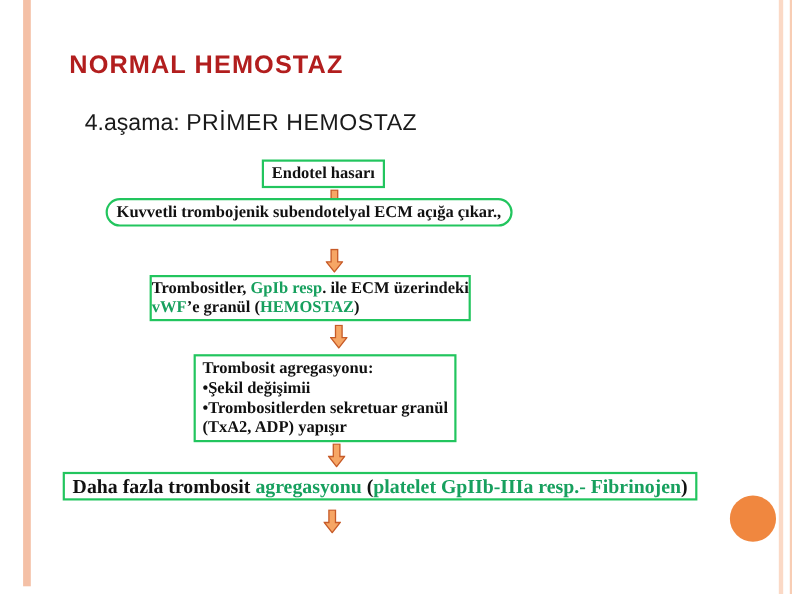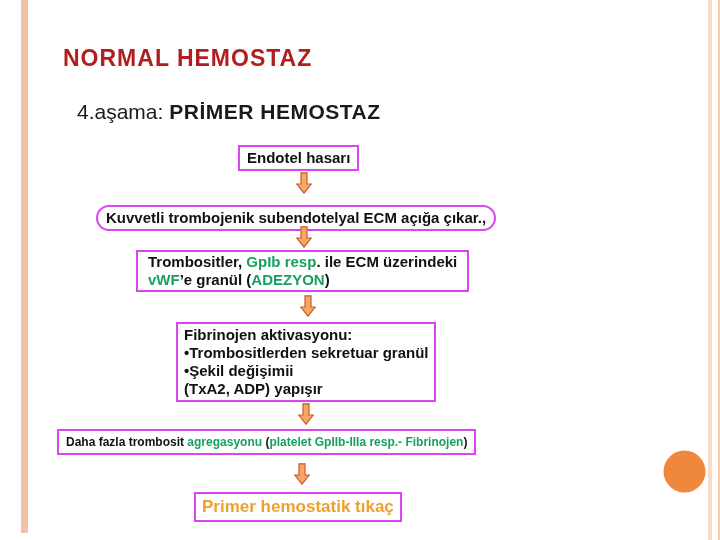--- a/index.html
+++ b/index.html
@@ -20,33 +20,34 @@
 
   .title {
     position:absolute; left:42px; top:45px;
     font-size:23px; font-weight:bold; color:#B21E1E; letter-spacing:1px;
     white-space:nowrap;
   }
   .subtitle {
     position:absolute; left:56px; top:100px;
     font-size:21px; color:#1a1a1a; white-space:nowrap;
   }
-  .subtitle .main { font-weight:bold; letter-spacing:0.5px;text-align:center; }
+  .subtitle .main { font-weight:normal; letter-spacing:0.5px;text-align:center; }
 
   
   .fbox {
-    position:absolute; border:2px solid #d946ef; background:#fff;
+    position:absolute; border:2px solid #22c55e; background:#fff;
     font-weight:bold; font-size:15px; line-height:18px; color:#111;
     white-space:nowrap;
+    font-family:Liberation Serif, serif;
   }
   #box1 { left:217px; top:145px; padding:2px 7px; }
-  #box2 { left:75px;  top:205px; padding:2px 8px;border-radius:13px; }
-  #box3 { left:115px; top:250px; padding:1px 10px; }
+  #box2 { left:75px;  top:180px; padding:2px 8px;border-radius:13px; }
+  #box3 { left:115px; top:250px; padding:1px 0; }
   #box4 { left:155px; top:322px; padding:2px 6px; }
-  #box5 { left:36px;  top:429px; padding:2px 7px; font-size:12px; }
+  #box5 { left:36px;  top:429px; padding:2px 7px; font-size:18px; }
   #box6 { left:173px; top:492px; padding:3px 6px; font-size:17px; line-height:20px; }
 
   .seg-black  { color:#111111; }
   .seg-green  { color:#17A05E; }
   .seg-orange { color:#EDA02C; }
 
   
   .arrow { position:absolute; width:16px; height:22px; }
   .arrow polygon { stroke:#C75B28; stroke-width:1.2; }
   #a1 { left:275px; top:172px; }
@@ -87,47 +88,44 @@
   <div id="box2" class="fbox">
       <div><span class="seg-black">Kuvvetli trombojenik subendotelyal ECM açığa çıkar.,</span></div>
     </div>
 
   <svg id="a2" class="arrow" viewBox="0 0 16 22">
     <polygon points="5,0.8 11,0.8 11,12 15.3,12 8,21.2 0.7,12 5,12" fill="#F6A665"></polygon>
   </svg>
 
   <div id="box3" class="fbox">
       <div><span class="seg-black">Trombositler, </span><span class="seg-green">GpIb resp</span><span class="seg-black">. ile ECM üzerindeki</span></div>
-      <div><span class="seg-green">vWF</span><span class="seg-black">’e granül (</span><span class="seg-green">ADEZYON</span><span class="seg-black">)</span></div>
+      <div><span class="seg-green">vWF</span><span class="seg-black">’e granül (</span><span class="seg-green">HEMOSTAZ</span><span class="seg-black">)</span></div>
     </div>
 
   <svg id="a3" class="arrow" viewBox="0 0 16 22">
     <polygon points="5,0.8 11,0.8 11,12 15.3,12 8,21.2 0.7,12 5,12" fill="#F6A665"></polygon>
   </svg>
 
   <div id="box4" class="fbox">
-      <div><span class="seg-black">Fibrinojen aktivasyonu:</span></div>
+      <div><span class="seg-black">Trombosit agregasyonu:</span></div>
+      <div><span class="seg-black">•Şekil değişimii</span></div>
       <div><span class="seg-black">•Trombositlerden sekretuar granül</span></div>
-      <div><span class="seg-black">•Şekil değişimii</span></div>
       <div><span class="seg-black">(TxA2, ADP) yapışır</span></div>
     </div>
 
   <svg id="a4" class="arrow" viewBox="0 0 16 22">
     <polygon points="5,0.8 11,0.8 11,12 15.3,12 8,21.2 0.7,12 5,12" fill="#F6A665"></polygon>
   </svg>
 
   <div id="box5" class="fbox">
       <div><span class="seg-black">Daha fazla trombosit </span><span class="seg-green">agregasyonu</span><span class="seg-black"> (</span><span class="seg-green">platelet GpIIb-IIIa resp.- Fibrinojen</span><span class="seg-black">)</span></div>
     </div>
 
   <svg id="a5" class="arrow" viewBox="0 0 16 22">
     <polygon points="5,0.8 11,0.8 11,12 15.3,12 8,21.2 0.7,12 5,12" fill="#F6A665"></polygon>
   </svg>
 
-  <div id="box6" class="fbox">
-      <div><span class="seg-orange">Primer hemostatik tıkaç</span></div>
-    </div>
 
   <svg class="circle-svg" viewBox="0 0 43 43">
     <circle cx="21.5" cy="21.5" r="21" fill="#F0873F"></circle>
   </svg>
 
 </div>
 
 </body></html>

